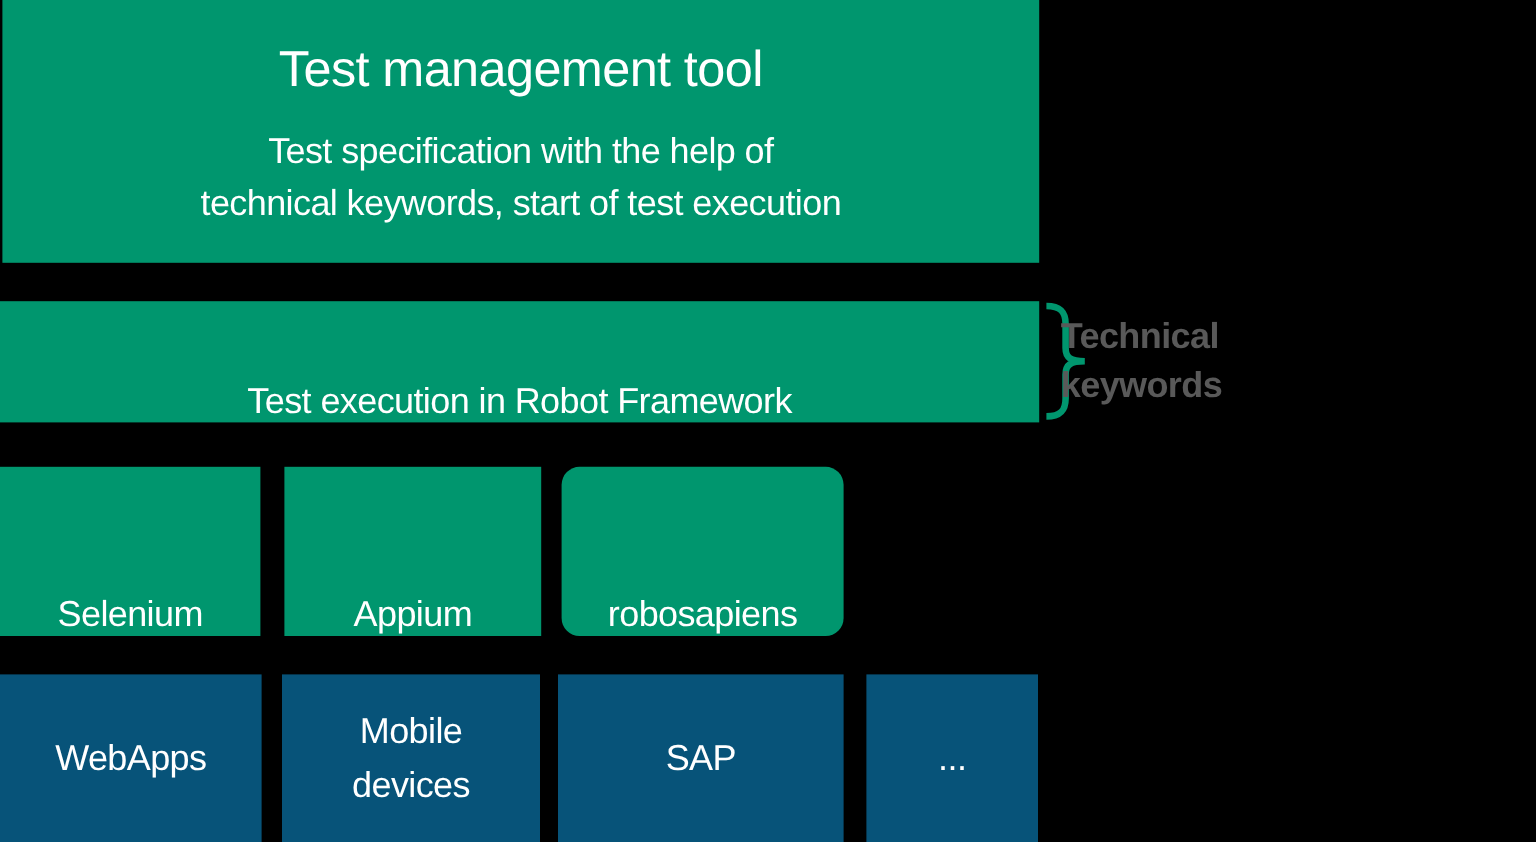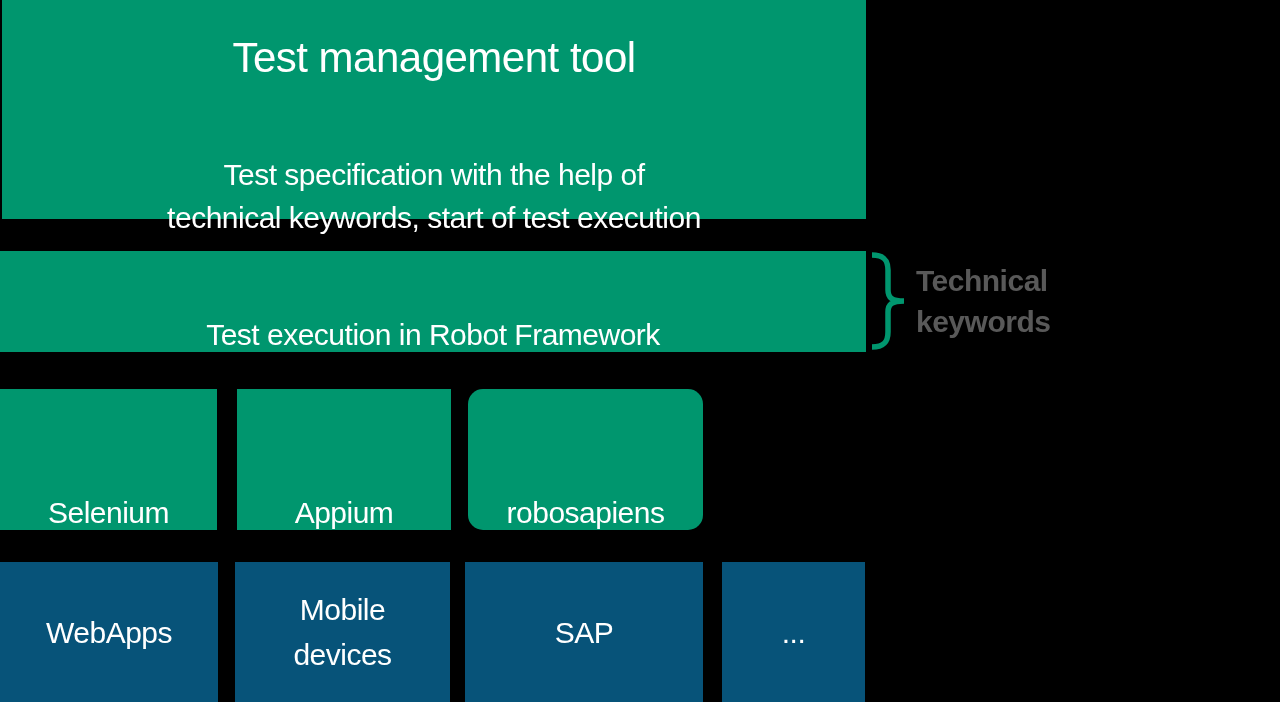--- a/index.html
+++ b/index.html
@@ -35,41 +35,40 @@
     line-height: 52px;
   }
   .top-box .subtitle {
     position: absolute;
     left: 0; right: 0; top: 105px;
     text-align: center;
     font-size: 30px;
     font-weight: 300;
     letter-spacing: -0.5px;
     line-height: 43px;
-    margin-top: 48px;
   }
 
   
   .robot-box {
     left: 0; top: 251px; width: 866px; height: 101px;
     display: flex; align-items: flex-end; justify-content: center;
     font-size: 30px;
     font-weight: 300;
     letter-spacing: -0.5px;
   }
 
   
   .brace {
     position: absolute;
     left: 866px; top: 248px;
     width: 46px; height: 106px;
   }
   .annotation {
     position: absolute;
-    left: 916px; top: 260px;
+    left: 884px; top: 260px;
     font-size: 30px;
     font-weight: 700;
     line-height: 41px;
     color: #595959;
     letter-spacing: -0.5px;
     white-space: nowrap;
   }
 
   
   .tool-box {

